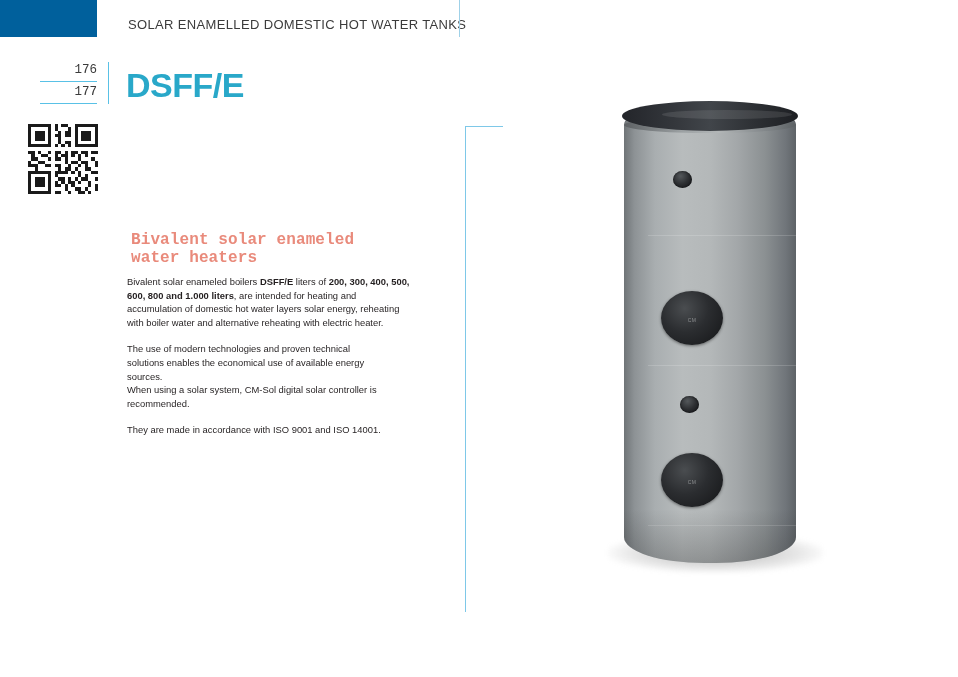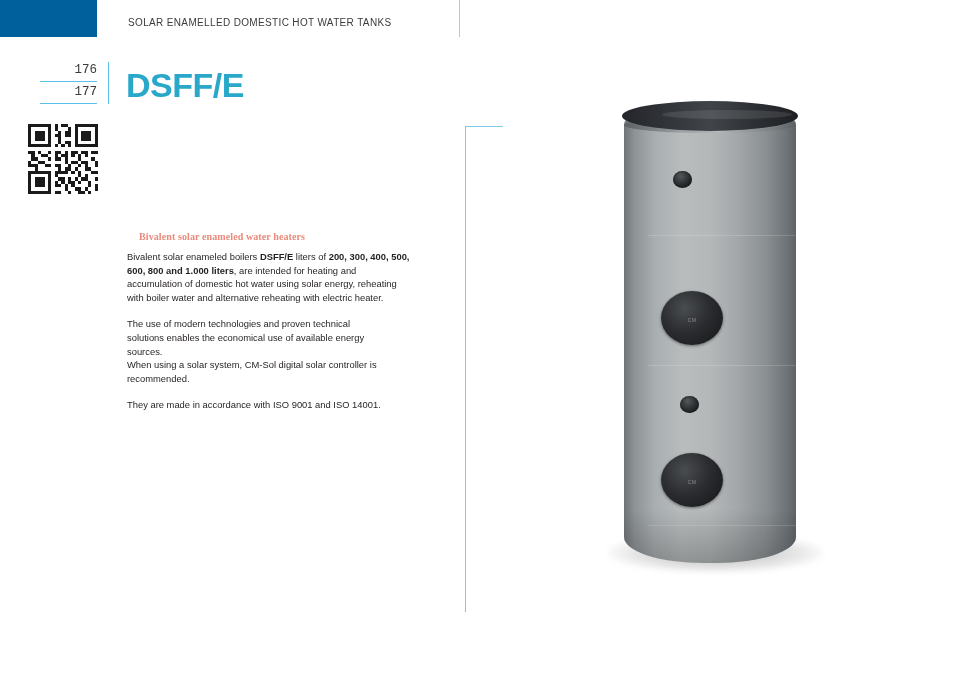--- a/index.html
+++ b/index.html
@@ -24,21 +24,21 @@
     width: 97px;
     height: 37px;
     background: #00609c;
   }
 
   
   .running-header {
     position: absolute;
     left: 128px;
     top: 17px;
-    font-size: 10px;
+    font-size: 13px;
     letter-spacing: 0.35px;
     color: #3b3b3b;
     text-transform: uppercase;
     font-family: "Liberation Sans Narrow", "Liberation Sans", sans-serif;
     white-space: nowrap;
   }
 
   
   .header-rule {
     position: absolute;
@@ -106,26 +106,26 @@
   }
 
   
   .text-col {
     position: absolute;
     left: 127px;
     top: 231px;
     width: 285px;
   }
   .subtitle {
-    font-size: 10px;
+    font-size: 16px;
     font-weight: bold;
     color: #e98a7b;
-    margin: 0 0 8px 12px;
+    margin: 0 0 8px 4px;
     letter-spacing: 0.1px;
-    font-family: Liberation Serif, serif;
+    font-family: Liberation Mono, monospace;
   }
   .para {
     font-size: 9.4px;
     line-height: 13.6px;
     color: #231f20;
     margin: 0 0 13px 0;
     font-family: "Liberation Sans Narrow", "Liberation Sans", sans-serif;
   }
   .para b { font-weight: bold; }
   .para.p2 { width: 278px; }
@@ -378,21 +378,21 @@
         <rect x="18" y="20" width="1" height="1"></rect>
     </g>
   </svg>
 </div>
 
 <div class="product-title">DSFF/E</div>
 
 <div class="text-col">
   <div class="subtitle">Bivalent solar enameled water heaters</div>
 
-  <p class="para p1"><span>Bivalent solar enameled boilers </span><b>DSFF/E</b><span> liters of </span><b>200, 300, 400, 500, 600, 800 and 1.000 liters</b><span>, are intended for heating and accumulation of domestic hot water using solar energy, reheating with boiler water and alternative reheating with electric heater.</span></p>
+  <p class="para p1"><span>Bivalent solar enameled boilers </span><b>DSFF/E</b><span> liters of </span><b>200, 300, 400, 500, 600, 800 and 1.000 liters</b><span>, are intended for heating and accumulation of domestic hot water layers solar energy, reheating with boiler water and alternative reheating with electric heater.</span></p>
 
 
   <p class="para p3" style="white-space:pre-line;">The use of modern technologies and proven technical solutions enables the economical use of available energy sources.
  When using a solar system, CM-Sol digital solar controller is recommended.</p>
 
   <p class="para p4">They are made in accordance with ISO 9001 and ISO 14001.</p>
 </div>
 
 <div class="bracket">
   <div class="h"></div>

